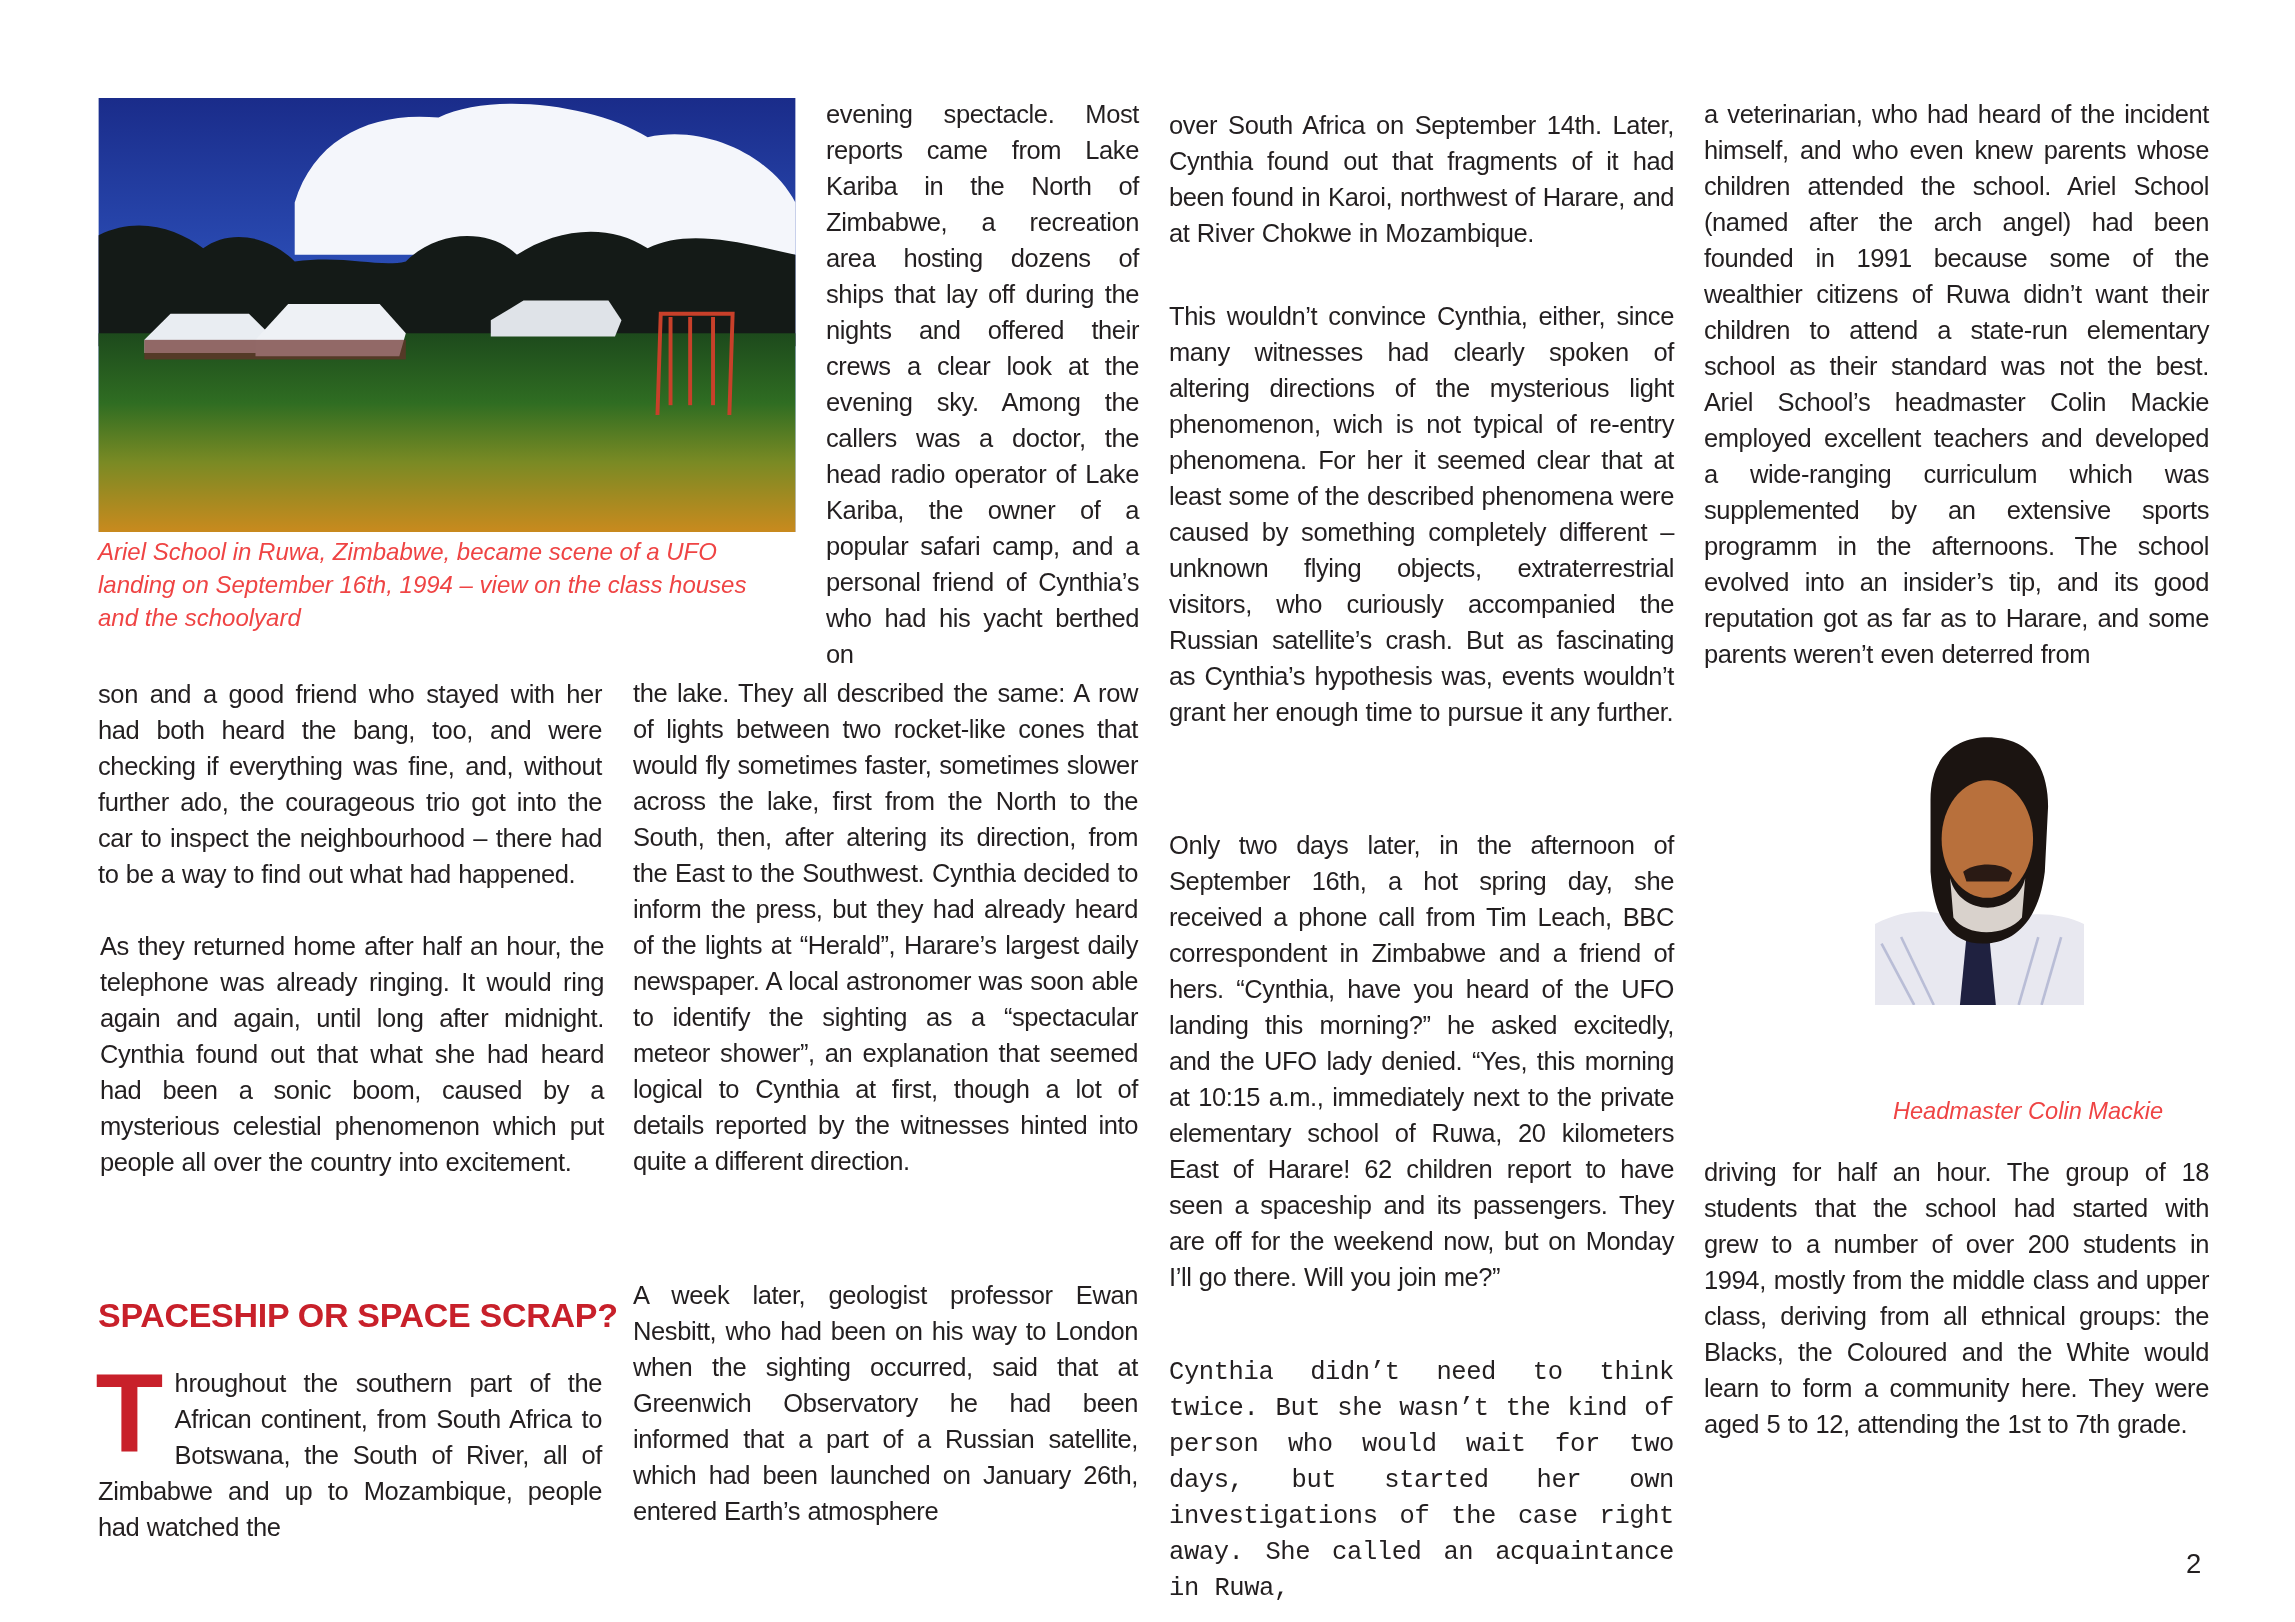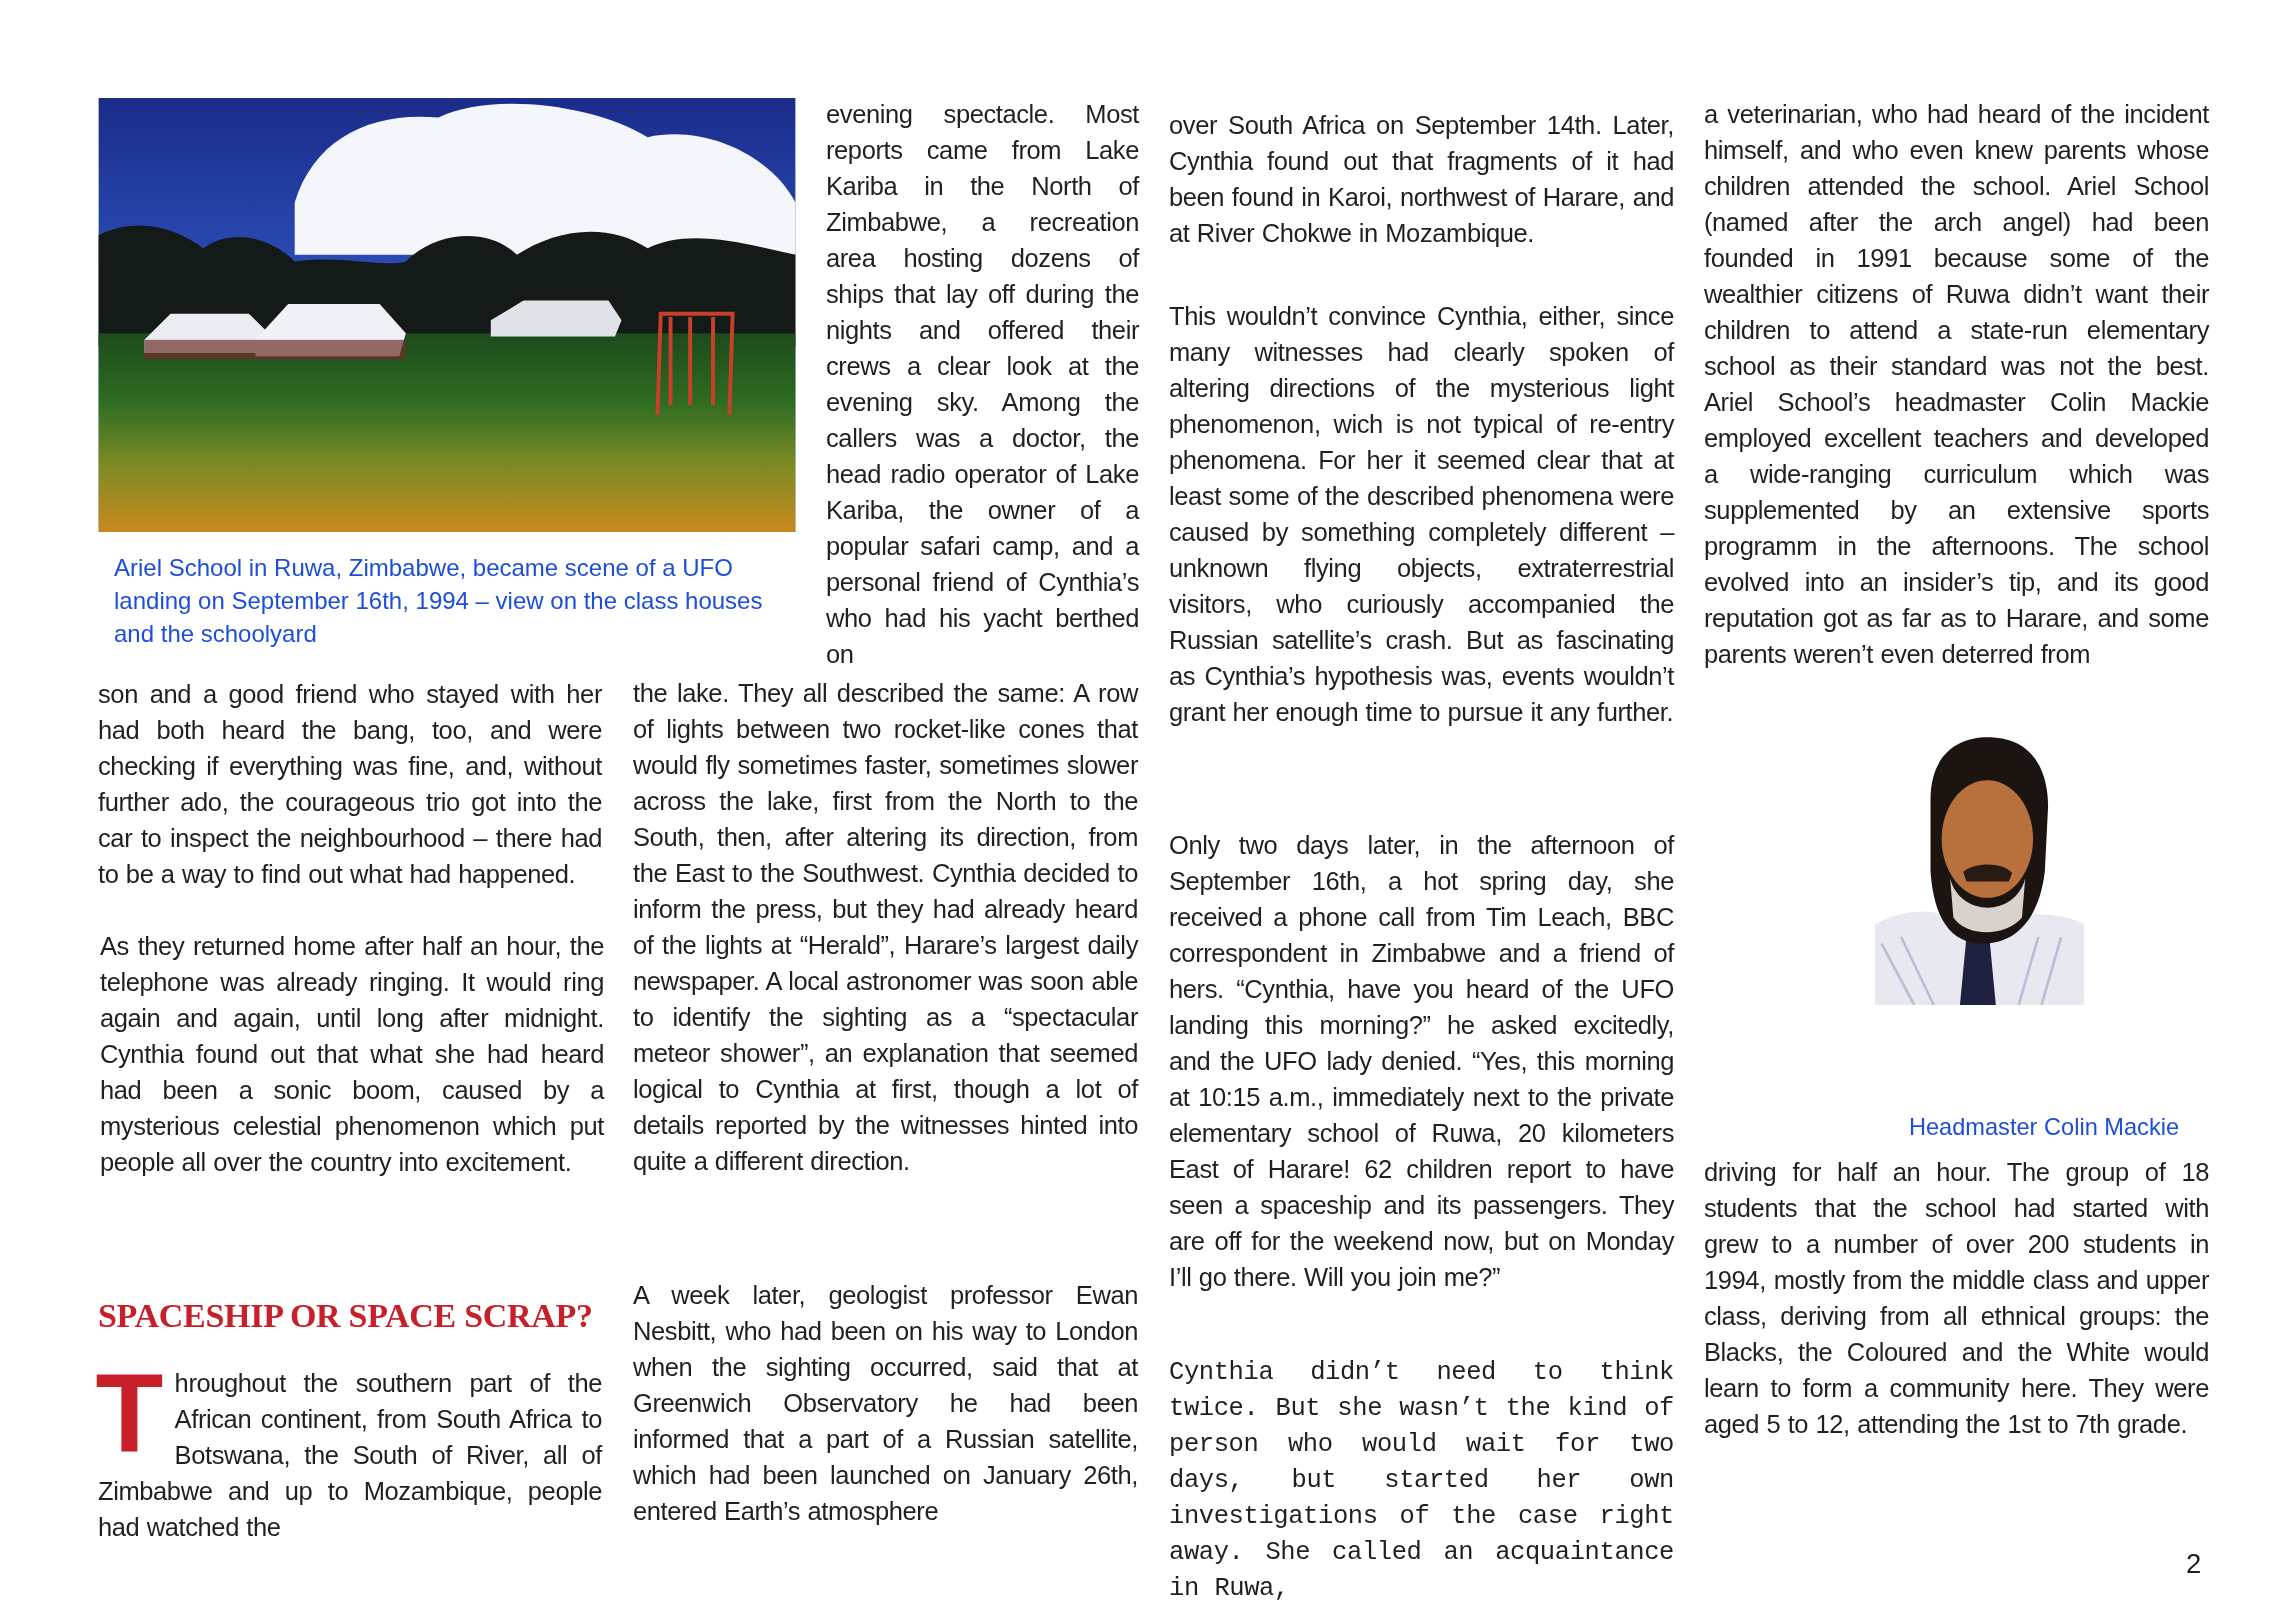--- a/index.html
+++ b/index.html
@@ -1,21 +1,21 @@
 <!DOCTYPE html>
 <html style="font-size:10.5px"><head>
 <meta charset="utf-8">
 <style>
   html, body { margin:0; padding:0; background:#ffffff; }
   body { width:2295px; height:1623px; position:relative; overflow:hidden;
          font-family:"Liberation Sans", "DejaVu Sans", sans-serif; color:#231f20; }
   .p { position:absolute; font-size:25.5px; line-height:36px; text-align:justify;
        text-align-last:left; letter-spacing:-0.4px; word-spacing:0.7px; margin:0; }
   .photo { position:absolute; overflow:hidden; }
-  .caption { position:absolute; color:#1d4ed8; font-size:24px; line-height:33px; margin:16px; }
+  .caption { position:absolute; color:#ef4444; font-style:italic; font-size:24px; line-height:33px; margin:0; }
   .heading { position:absolute; color:#c8202a; font-weight:bold; font-size:34px; line-height:39px; letter-spacing:-0.3px; margin:0; }
   .dropcap { float:left; color:#c8202a; font-weight:bold; font-size:111px; line-height:88px; margin:3.9px 11.8px 0 -2.6px; font-family:"Liberation Sans", sans-serif; }
   .pagenum { position:absolute; font-size:27.5px; }
 </style>
 </head>
 <body>
 
 <div class="photo" style="left:98px; top:98px; width:698px; height:434px;">
   <svg width="698" height="434" viewBox="0 0 1066 664">
     <defs>
@@ -44,21 +44,21 @@
       <line x1="875" y1="335" x2="875" y2="470"></line>
       <line x1="905" y1="335" x2="905" y2="470"></line>
       <line x1="940" y1="335" x2="940" y2="470"></line>
     </g>
   </svg>
 </div>
 <p class="caption" style="left:98px; top:535px; width:694px;">Ariel School in Ruwa, Zimbabwe, became scene of a UFO landing on September 16th, 1994 – view on the class houses and the schoolyard</p>
 
 <p class="p" style="left:98px; top:676px; width:504px;">son and a good friend who stayed with her had both heard the bang, too, and were checking if everything was fine, and, without further ado, the courageous trio got into the car to inspect the neighbourhood – there had to be a way to find out what had happened.</p>
 <p class="p" style="left:100px; top:928px; width:504px;">As they returned home after half an hour, the telephone was already ringing. It would ring again and again, until long after midnight. Cynthia found out that what she had heard had been a sonic boom, caused by a mysterious celestial phenomenon which put people all over the country into excitement.</p>
-<h2 class="heading" style="left:98px; top:1296px; width:523px;font-family:Liberation Serif, serif;">SPACESHIP OR SPACE SCRAP?</h2>
+<h2 class="heading" style="left:98px; top:1296px; width:523px;">SPACESHIP OR SPACE SCRAP?</h2>
 <div class="p" style="left:98px; top:1365px; width:504px;">
   <span class="dropcap">T</span>
   <span>hroughout the southern part of the African continent, from South Africa to Botswana, the South of River, all of Zimbabwe and up to Mozambique, people had watched the</span>
 </div>
 
 <p class="p" style="left:826px; top:96px; width:313px;">evening spectacle. Most reports came from Lake Kariba in the North of Zimbabwe, a recreation area hosting dozens of ships that lay off during the nights and offered their crews a clear look at the evening sky. Among the callers was a doctor, the head radio operator of Lake Kariba, the owner of a popular safari camp, and a personal friend of Cynthia’s who had his yacht berthed on</p>
 <p class="p" style="left:633px; top:675px; width:505px;">the lake. They all described the same: A row of lights between two rocket-like cones that would fly sometimes faster, sometimes slower across the lake, first from the North to the South, then, after altering its direction, from the East to the Southwest. Cynthia decided to inform the press, but they had already heard of the lights at “Herald”, Harare’s largest daily newspaper. A local astronomer was soon able to identify the sighting as a “spectacular meteor shower”, an explanation that seemed logical to Cynthia at first, though a lot of details reported by the witnesses hinted into quite a different direction.</p>
 <p class="p" style="left:633px; top:1277px; width:505px;">A week later, geologist professor Ewan Nesbitt, who had been on his way to London when the sighting occurred, said that at Greenwich Observatory he had been informed that a part of a Russian satellite, which had been launched on January 26th, entered Earth’s atmosphere</p>
 
 <p class="p" style="left:1169px; top:96px; width:505px;margin-top:11px;">over South Africa on September 14th. Later, Cynthia found out that fragments of it had been found in Karoi, northwest of Harare, and at River Chokwe in Mozambique.</p>

